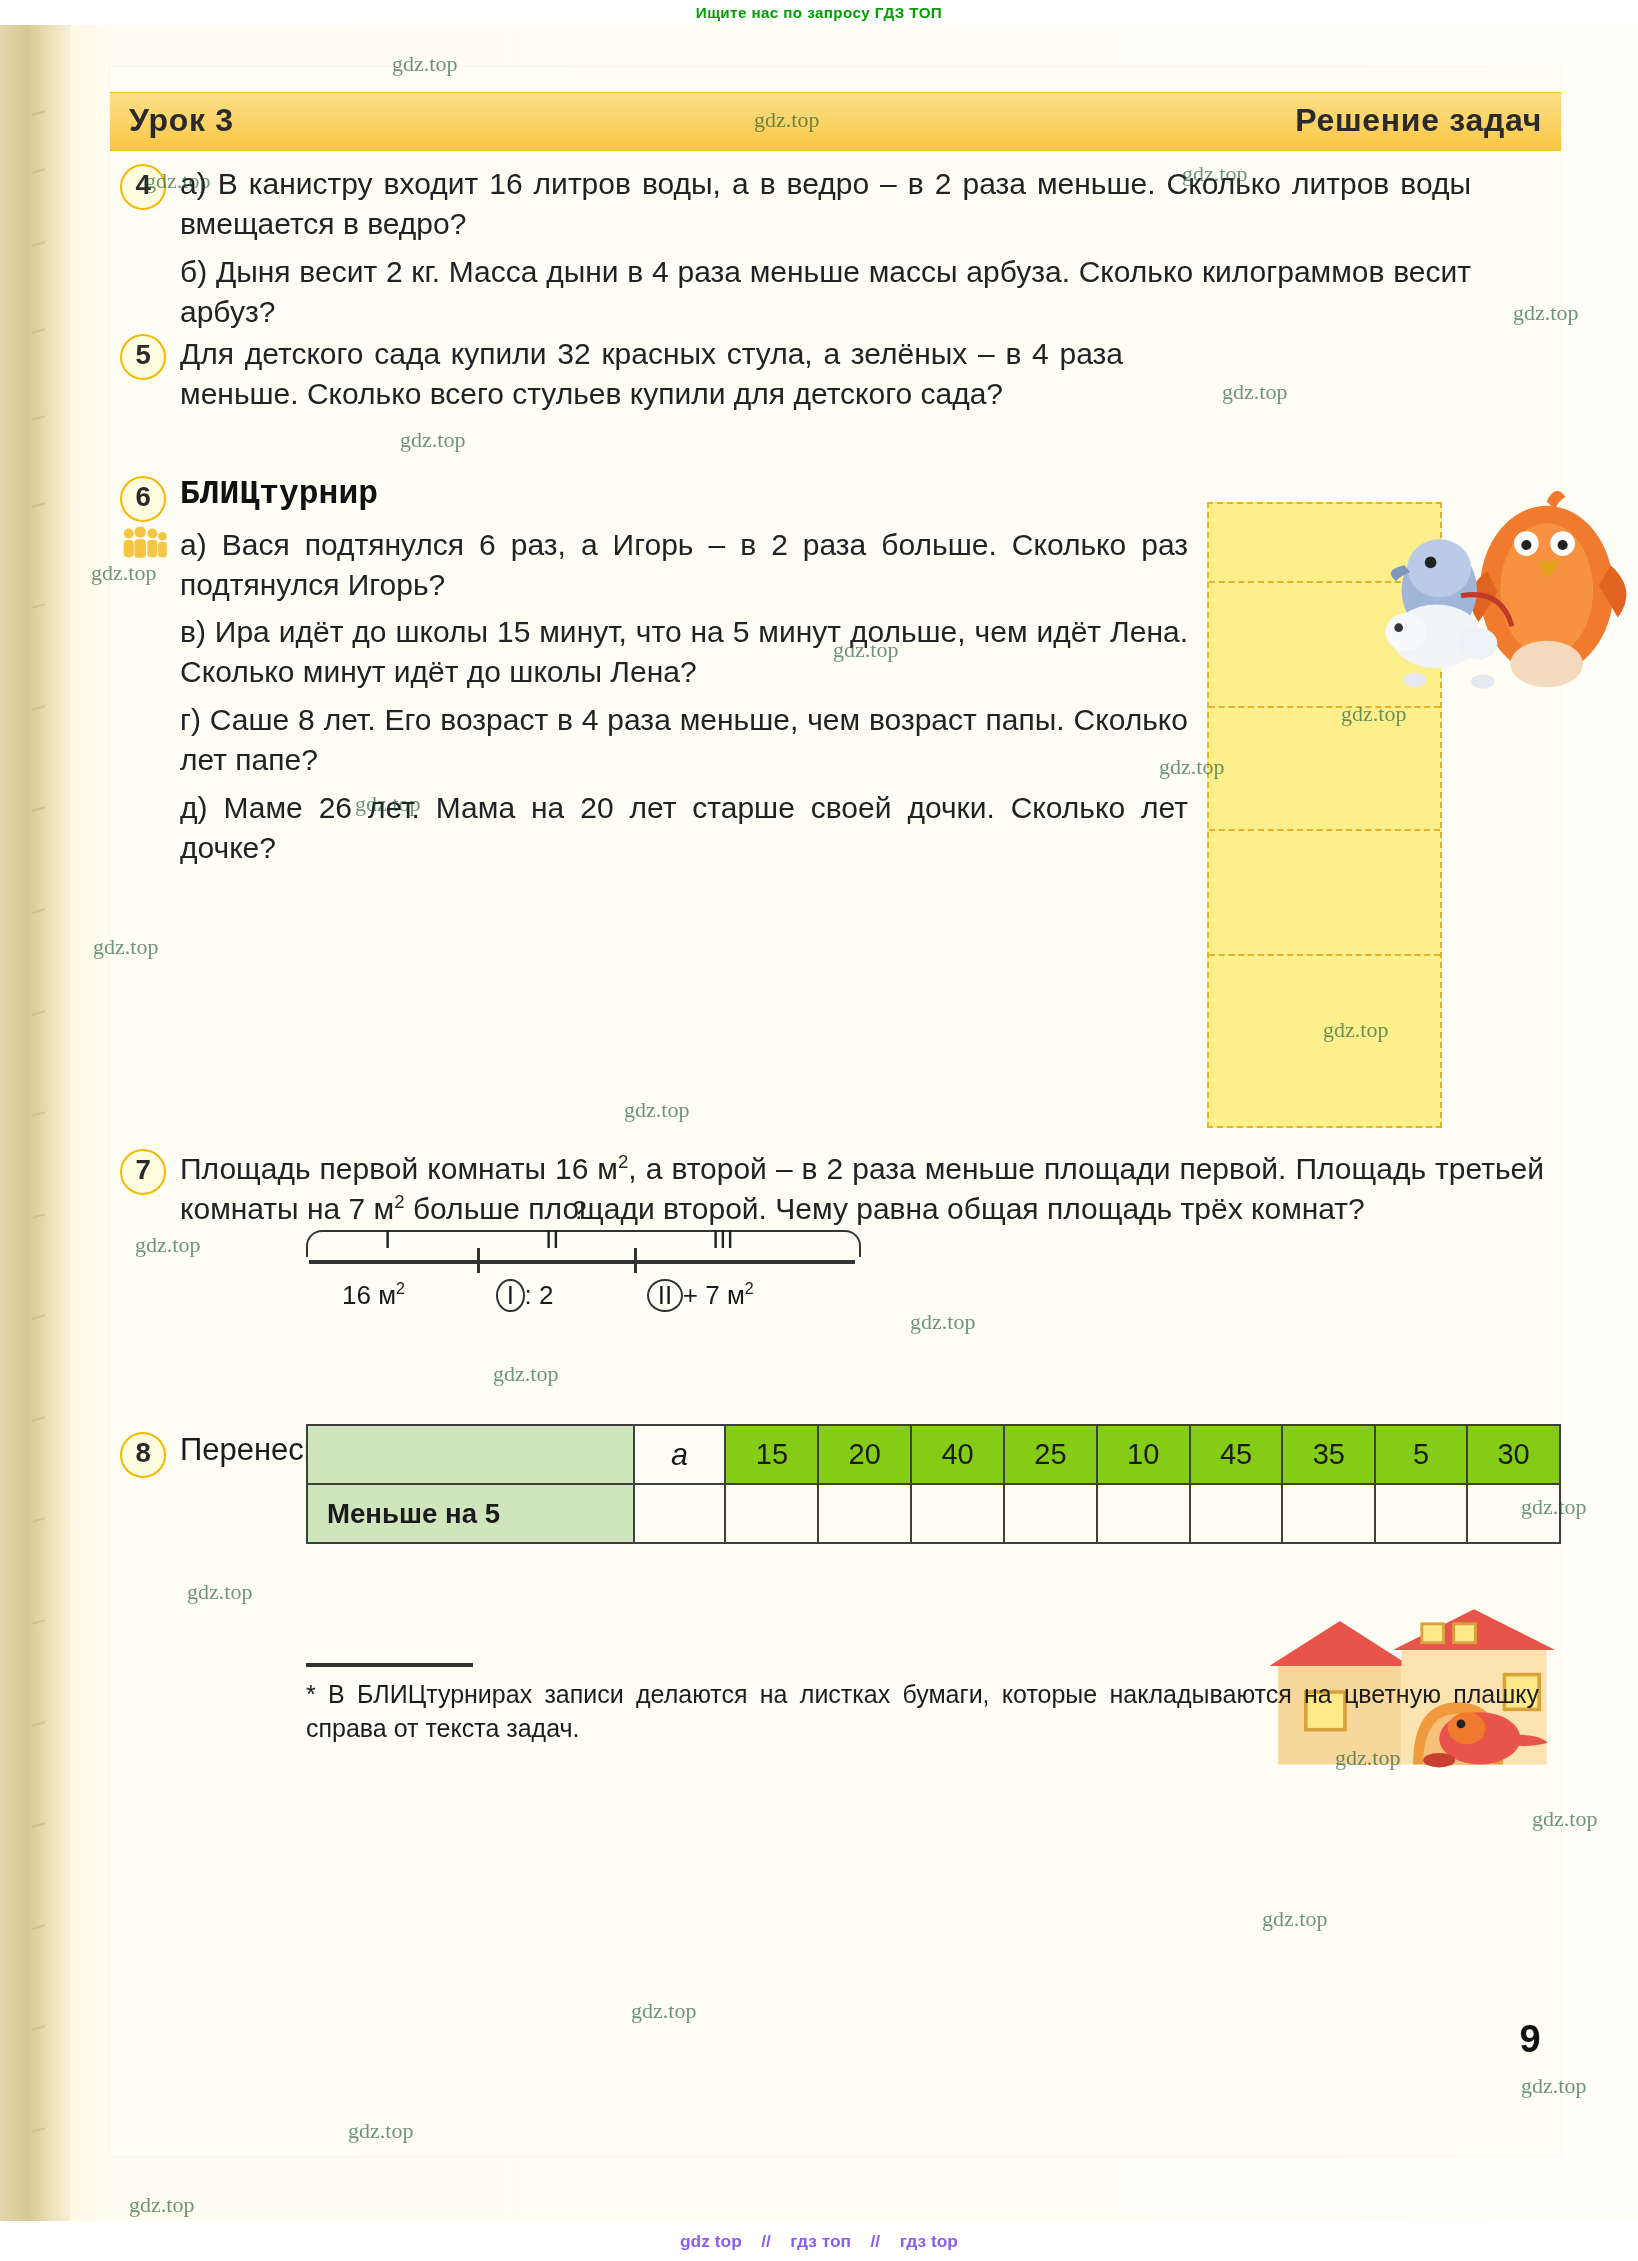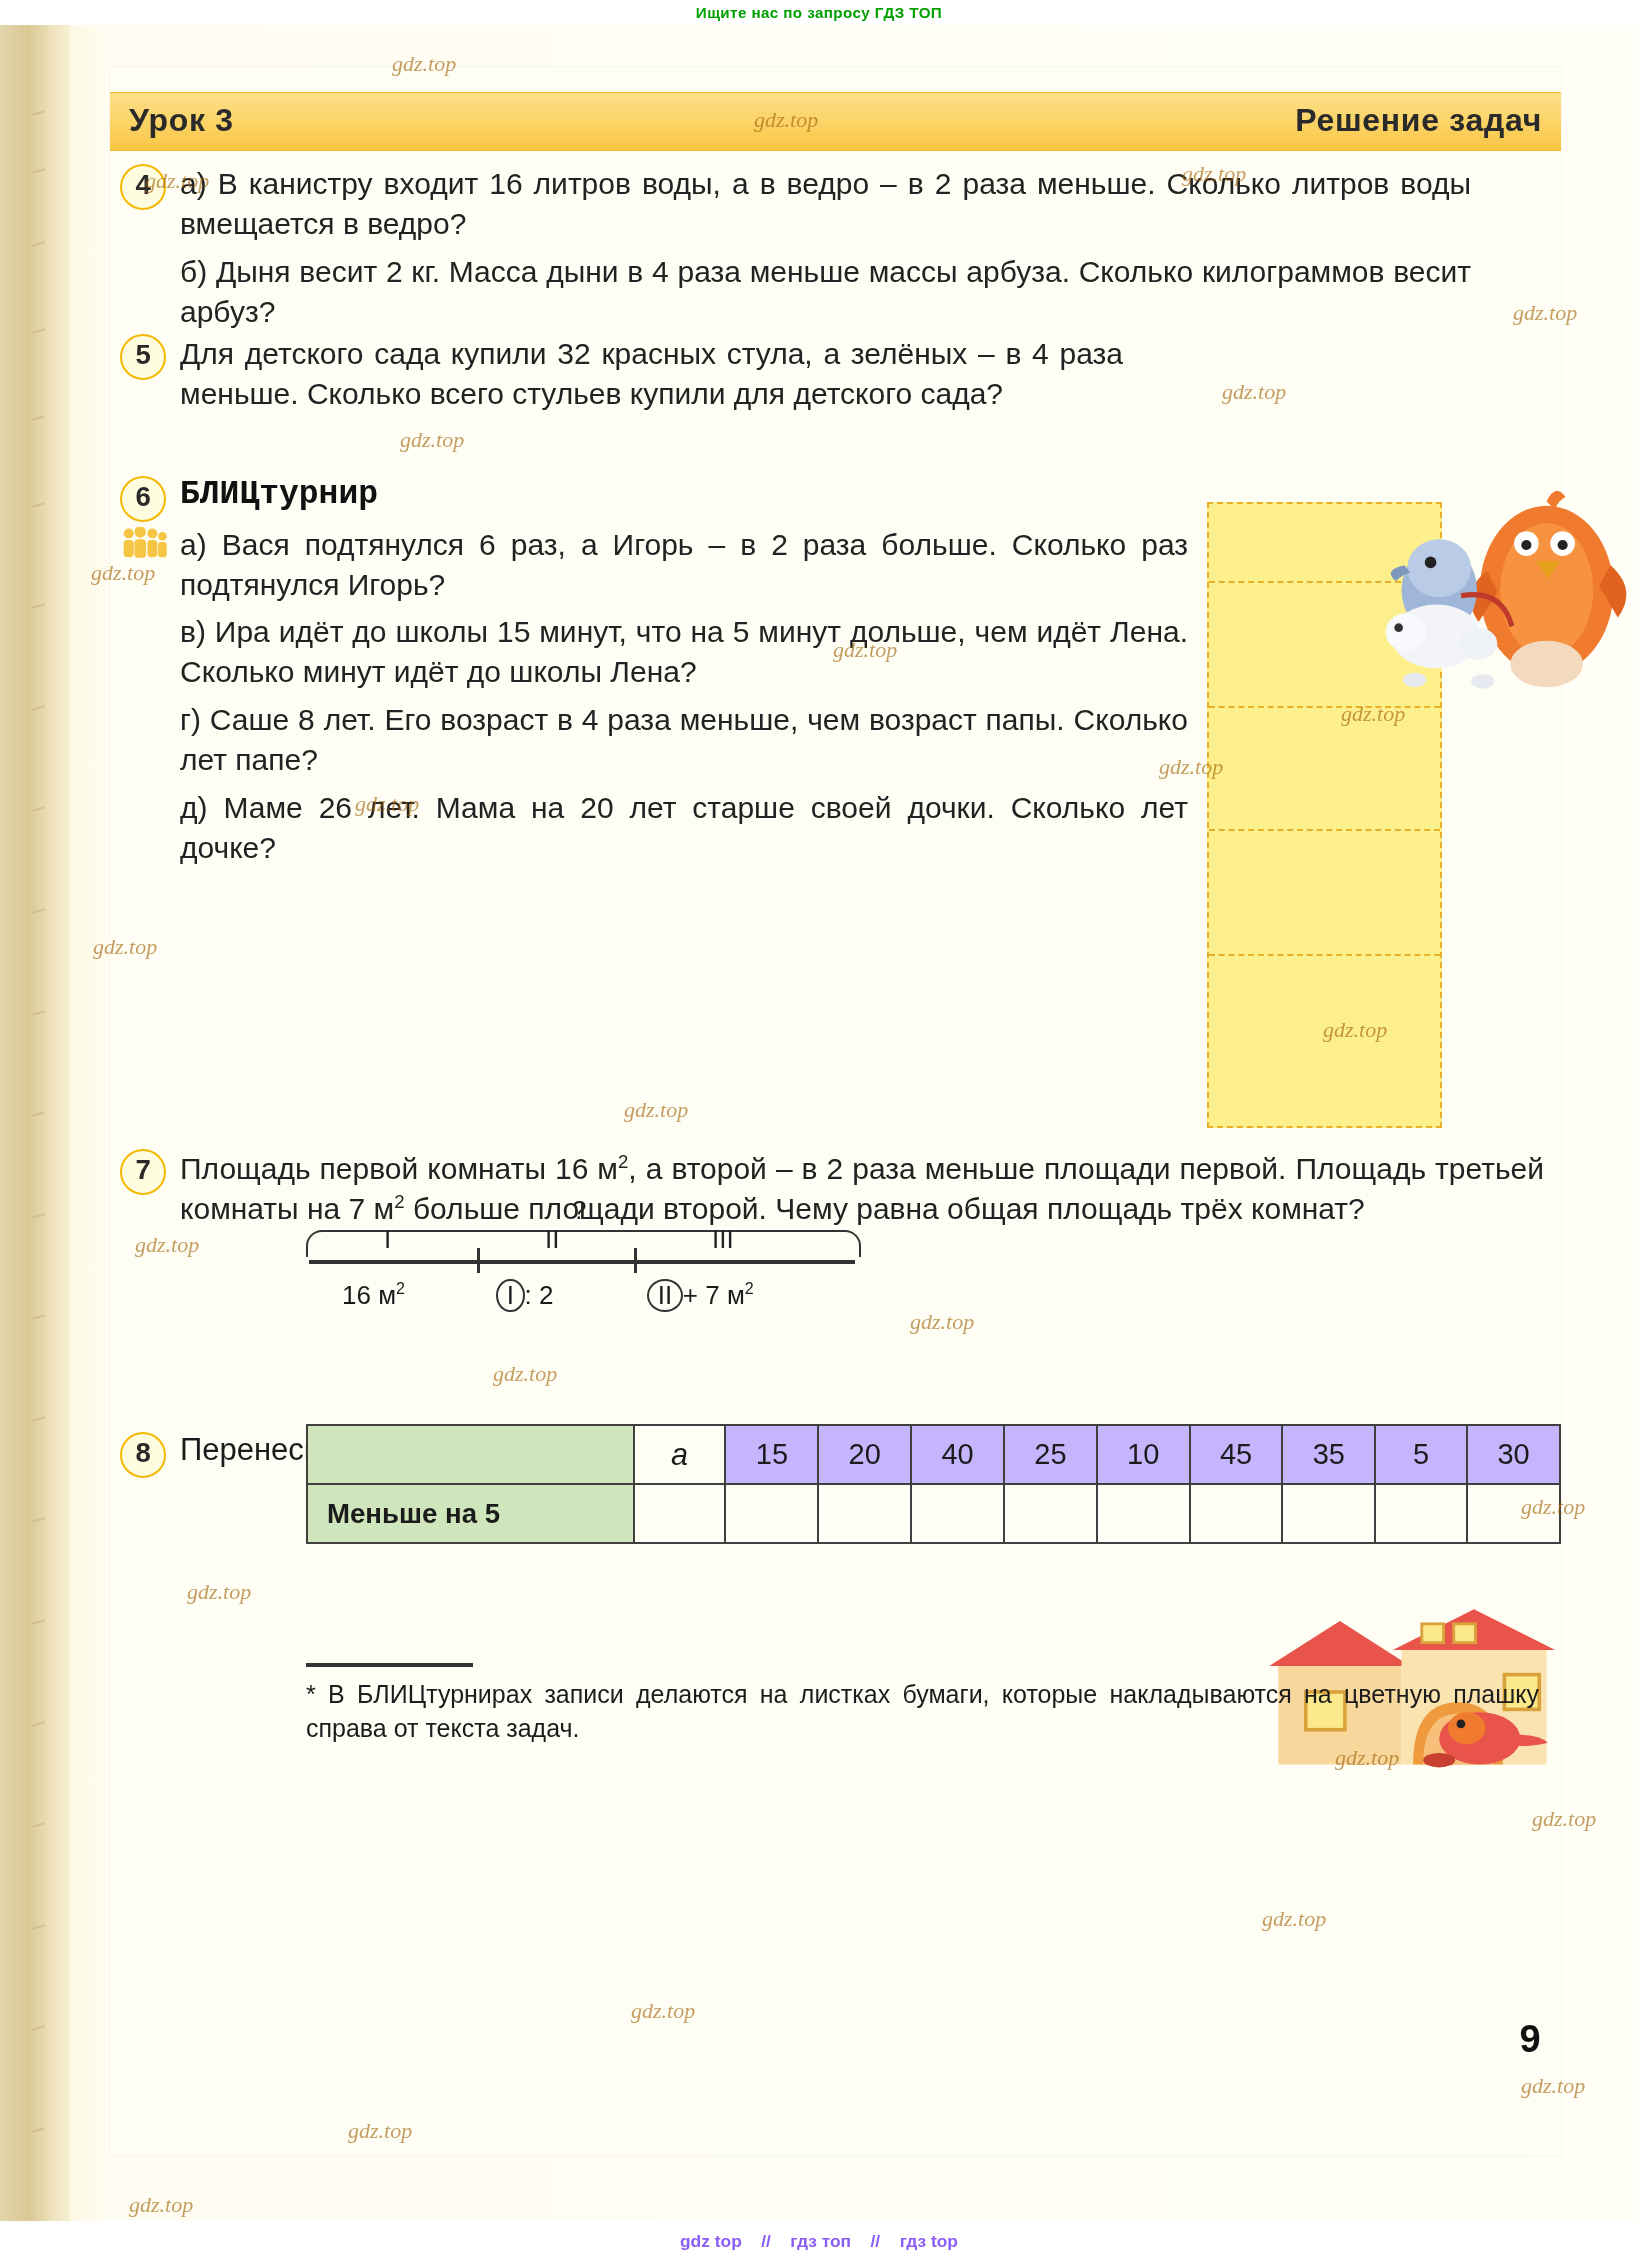--- a/index.html
+++ b/index.html
@@ -118,21 +118,21 @@
   }
   
   .tbl { position:absolute; left:196px; top:1357px; border-collapse:collapse; }
   .tbl td {
     border:2.2px solid #3f3f3f;
     height:55px; text-align:center;
     font-size:29px; color:#1b1b1b;
   }
   .tbl td.head { background:#cfe6bd; font-weight:bold; font-size:27.6px; width:319px; text-align:left; padding-left:19px; }
   .tbl td.a { background:#fffef5; width:93px; font-style:italic; font-size:30.5px; }
-  .tbl td.v { background:#c4b5fd; width:93px;margin-left:7px; }
+  .tbl td.v { background:#84cc16; width:93px;margin-left:7px; }
   .tbl td.cell { background:#fffef5; width:93px; }
   
   .footnote { position:absolute; left:196px; top:1596px; width:1233px; }
   .footnote .rule { width:167px; height:3.6px; background:#333; margin-bottom:11.6px; }
   .footnote p { margin:0; font-size:25px; line-height:1.35; color:#1c1c1c; text-align:justify; }
   
   .pageno {
     position:absolute; right:20.3px; top:1951px;
     font-size:38px; font-weight:bold; color:#111;
   }
@@ -140,22 +140,21 @@
   .bottom-strip {
     position:absolute; left:0; top:2221px; width:1638px; height:40px;
     background:#ffffff; text-align:center; line-height:40px;
     font-size:17.4px; color:#8b5cf6; font-weight:bold;
   }
   .bottom-strip span { margin:0 7.3px; }
   
   .wm {
     position:absolute;
     font-family:"Liberation Serif", serif;
-    font-style:italic;
-    color:#a16207;
+    color:#14532d;
     opacity:.62;
     font-size:22px;
     white-space:nowrap;
     pointer-events:none;
   }
   
   .illo-birds { position:absolute; left:1219px; top:414px; width:312px; height:247px; }
   .illo-houses { position:absolute; left:1139px; top:1538px; width:363px; height:174px; }
   sup { font-size:.62em; vertical-align:super; }
 </style>

